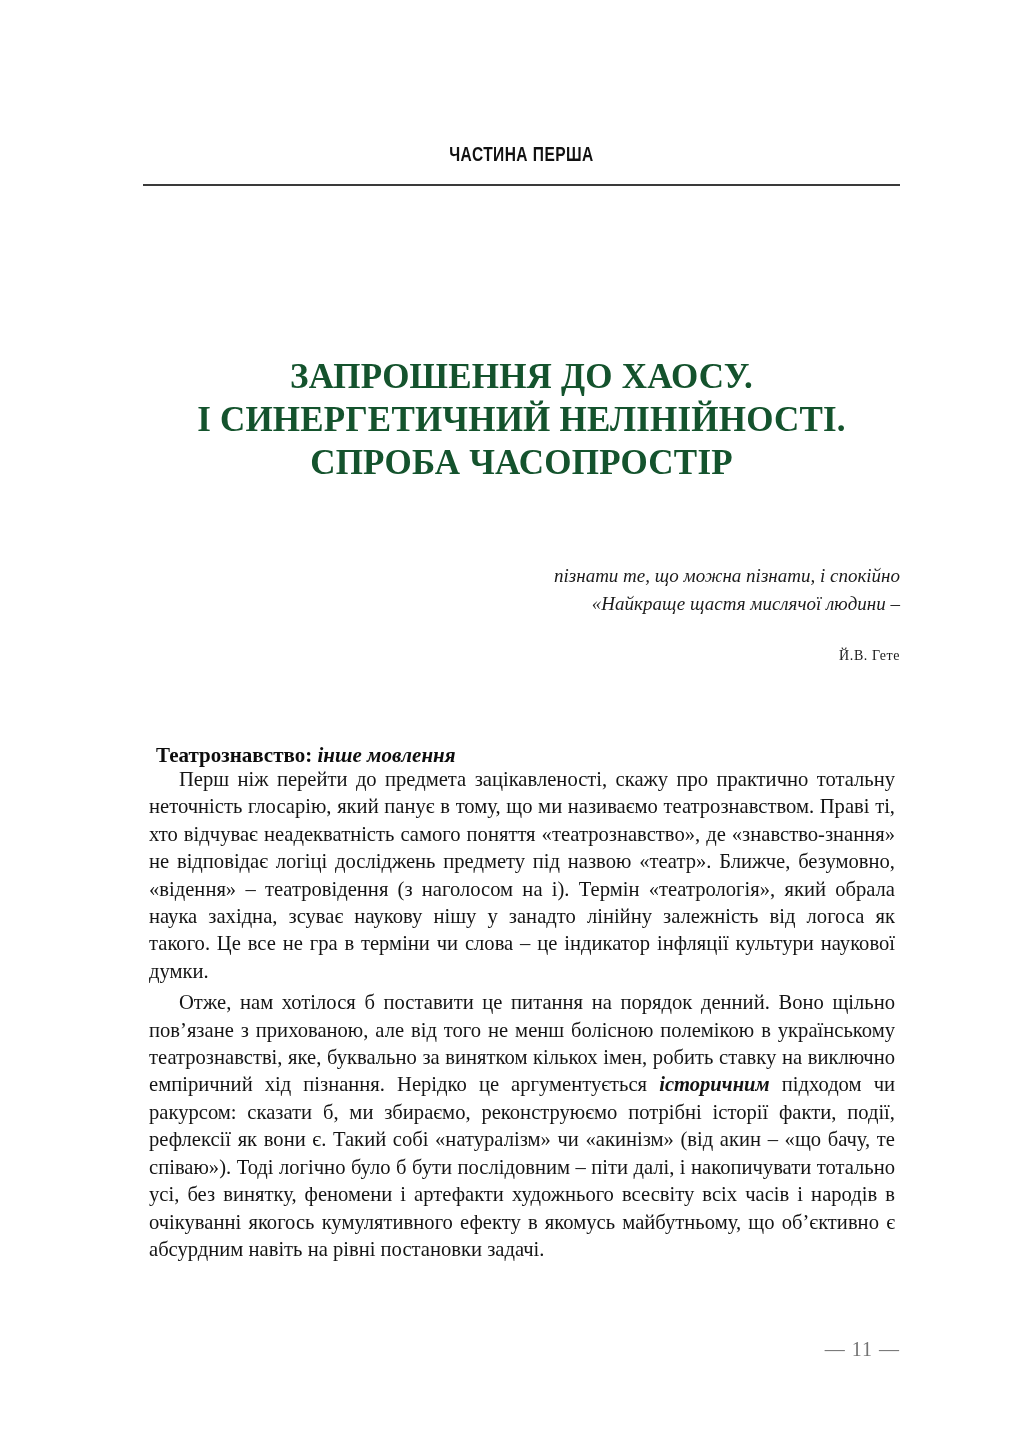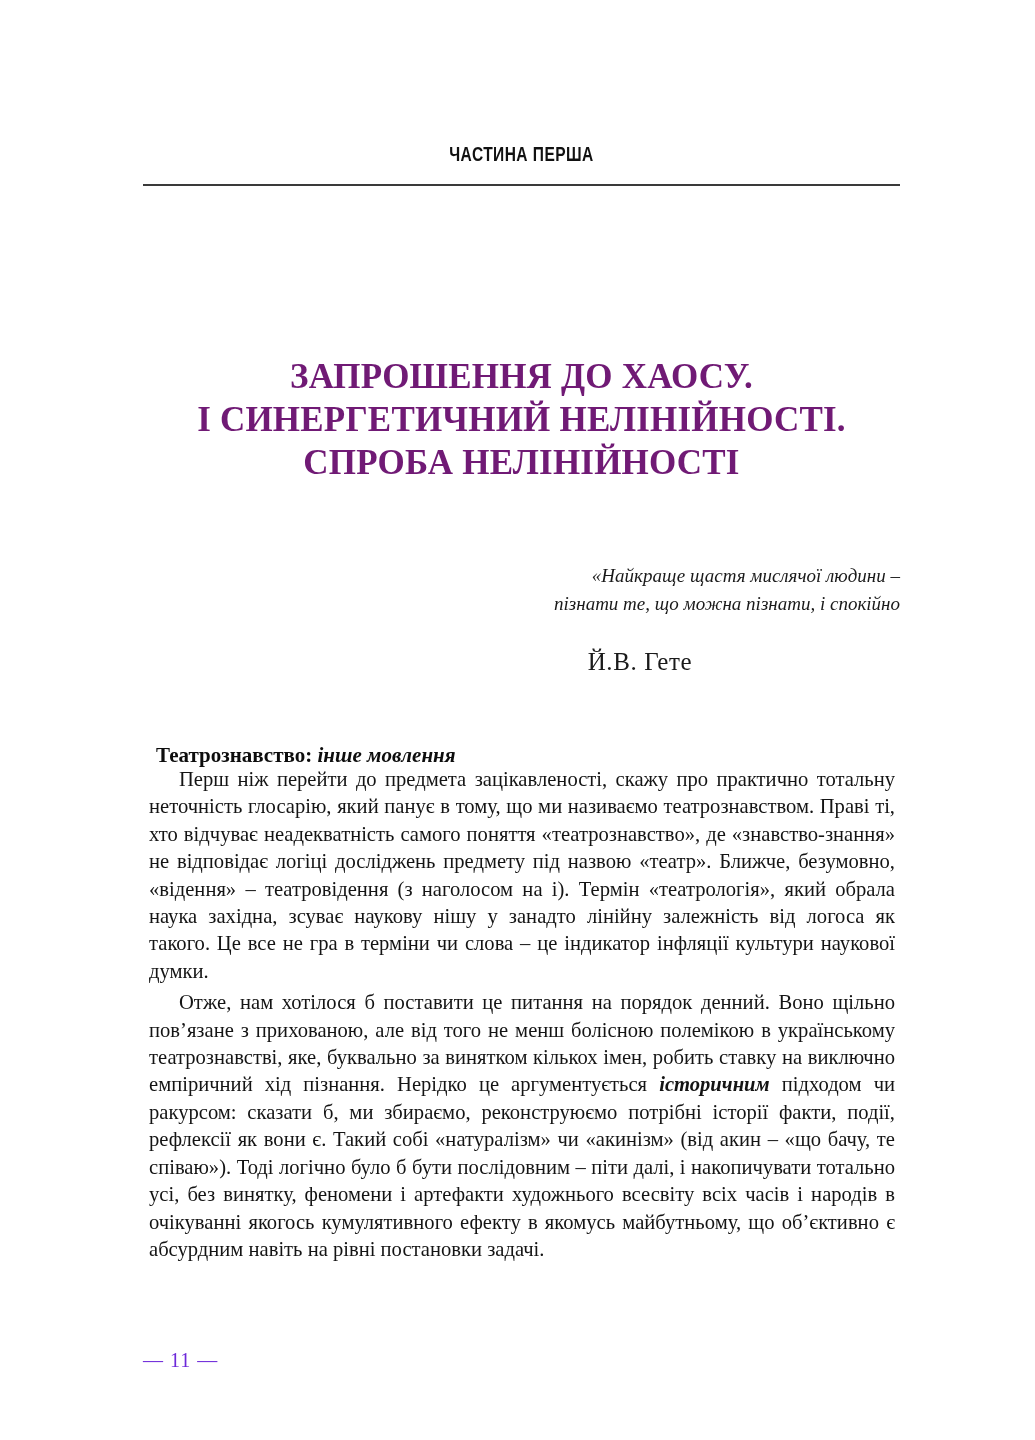--- a/index.html
+++ b/index.html
@@ -52,21 +52,21 @@
     position: absolute;
     left: 143px;
     top: 332px;
     width: 757px;
     text-align: center;
     font-family: "Liberation Serif", "DejaVu Serif", serif;
     font-weight: bold;
     font-size: 35px;
     line-height: 43px;
     letter-spacing: 0.2px;
-    color: #701a75;
+    color: #14532d;
   }
   .chapter-title .tline {
     display: block;
     white-space: nowrap;
   }
 
   
   .epigraph {
     position: absolute;
     left: 380px;
@@ -78,22 +78,22 @@
     font-style: italic;
     color: #1a1a1a;
   }
   .epigraph .eline { display: block; white-space: nowrap; }
 
   .epigraph-source {
     position: absolute;
     left: 380px;
     top: 648px;
     width: 520px;
-    text-align: center;
-    font-size: 25px;
+    text-align: right;
+    font-size: 14px;
     font-style: normal;
     letter-spacing: 0.6px;
     color: #1a1a1a;
   }
 
   
   .section-heading {
     position: absolute;
     left: 156px;
     top: 726px;
@@ -122,45 +122,44 @@
   }
   .body-copy p + p { margin-top: 0; }
   .body-copy i { font-style: italic; font-weight: bold; }
 
   
   .folio {
     position: absolute;
     left: 143px;
     top: 1338px;
     width: 757px;
-    text-align: left;
+    text-align: right;
     font-size: 20px;
     letter-spacing: 1px;
-    color: #6d28d9;
-    margin-top: 11px;
+    color: #737373;
   }
 </style>
 </head>
 <body>
 
 <div class="page">
 
   <div class="running-head">ЧАСТИНА ПЕРША</div>
 
   <div class="head-rule"></div>
 
   <h1 class="chapter-title">
     <span class="tline">ЗАПРОШЕННЯ ДО ХАОСУ.</span>
     <span class="tline">І СИНЕРГЕТИЧНИЙ НЕЛІНІЙНОСТІ.</span>
-    <span class="tline">СПРОБА НЕЛІНІЙНОСТІ</span>
+    <span class="tline">СПРОБА ЧАСОПРОСТІР</span>
   </h1>
 
   <div class="epigraph">
+    <span class="eline">пізнати те, що можна пізнати, і спокійно</span>
     <span class="eline">«Найкраще щастя мислячої людини –</span>
-    <span class="eline">пізнати те, що можна пізнати, і спокійно</span>
   </div>
 
   <div class="epigraph-source">Й.В. Гете</div>
 
   <h2 class="section-heading">
     <span>Театрознавство:</span><span> </span><span class="it">інше мовлення</span>
   </h2>
 
   <div class="body-copy">
     <p><span>Перш ніж перейти до предмета зацікавленості, скажу про практично тотальну неточність глосарію, який панує в тому, що ми називаємо театрознавством. Праві ті, хто відчуває неадекватність самого поняття «театрознавство», де «знавство-знання» не відповідає логіці досліджень предмету під назвою «театр». Ближче, безумовно, «відення» – театровідення (з наголосом на і). Термін «театрологія», який обрала наука західна, зсуває наукову нішу у занадто лінійну залежність від логоса як такого. Це все не гра в терміни чи слова – це індикатор інфляції культури наукової думки.</span></p>

